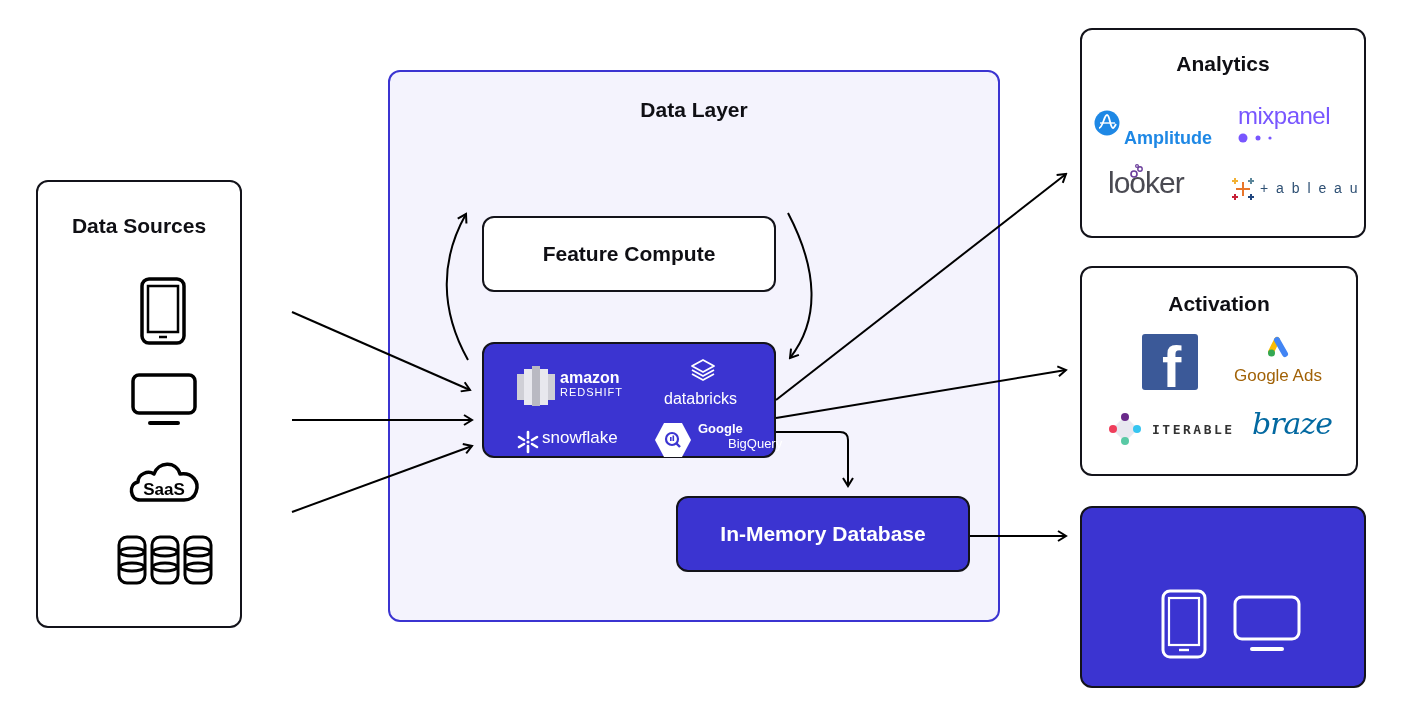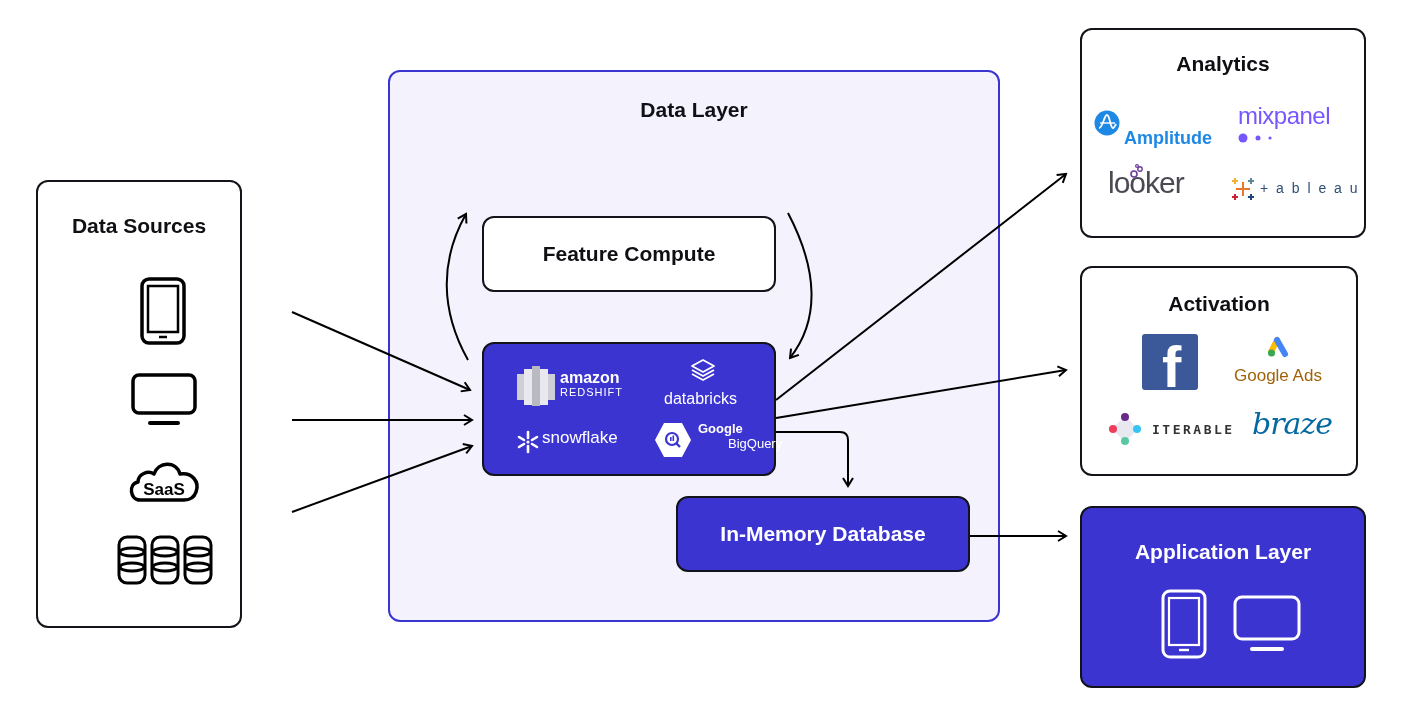--- a/index.html
+++ b/index.html
@@ -5,21 +5,21 @@
   html, body { margin: 0; padding: 0; background: #ffffff; }
   body { width: 1404px; height: 714px; position: relative; overflow: hidden;
          font-family: "Liberation Sans", "DejaVu Sans", sans-serif; color: #0f0f14; }
   .box { position: absolute; box-sizing: border-box; border-radius: 12px; }
   .white-box { background: #ffffff; border: 2px solid #13131a; }
   .blue-box { background: #3b34d1; border: 2px solid #13131a; color: #ffffff; }
   .title { position: absolute; left: 0; right: 0; text-align: center; font-weight: bold; font-size: 21px; }
   #data-layer { left: 388px; top: 70px; width: 612px; height: 552px; background: #f4f3fd; border: 2px solid #3b34d1; border-radius: 12px; }
   #data-sources { left: 36px; top: 180px; width: 206px; height: 448px; }
   #feature-compute { left: 482px; top: 176px; width: 294px; height: 76px; display:flex; align-items:center; justify-content:center; font-weight:bold; font-size:21px;margin-top:40px; }
-  #warehouse { left: 482px; top: 342px; width: 294px; height: 134px; }
+  #warehouse { left: 482px; top: 342px; width: 294px; height: 116px; }
   #in-memory { left: 676px; top: 496px; width: 294px; height: 76px; display:flex; align-items:center; justify-content:center; font-weight:bold; font-size:21px; }
   #analytics { left: 1080px; top: 28px; width: 286px; height: 210px; }
   #activation { left: 1080px; top: 266px; width: 278px; height: 210px; }
   #app-layer { left: 1080px; top: 506px; width: 286px; height: 182px; }
   svg.arrows { position: absolute; left: 0; top: 0; pointer-events: none; }
   .abs { position: absolute; }
   .logo-text { position: absolute; white-space: nowrap; }
 </style>
 </head>
 <body>
@@ -170,21 +170,20 @@
     <circle cx="17" cy="5" r="4" fill="#6a2a8a"></circle>
     <circle cx="5" cy="17" r="4" fill="#ef3e5b"></circle>
     <circle cx="29" cy="17" r="4" fill="#36c5f0"></circle>
     <circle cx="17" cy="29" r="4" fill="#59c9a5"></circle>
   </svg>
   <div class="logo-text" style="left:70px;top:154px;font-size:13px;font-weight:bold;letter-spacing:2.5px;color:#333;font-family:'DejaVu Sans Mono',monospace;">ITERABLE</div>
   <div class="logo-text" style="left:170px;top:138px;font-size:30px;font-style:italic;font-family:'DejaVu Serif',serif;color:#0369a1;letter-spacing:-1px;">braze</div>
 </div>
 
 <div id="app-layer" class="box blue-box">
-  <div class="title" style="top:32px;color:#fff;">Application Layer</div>
   <svg class="abs" style="left:78px;top:80px;" width="48" height="72" viewBox="0 0 48 72">
     <rect x="3" y="3" width="42" height="66" rx="7" fill="none" stroke="#fff" stroke-width="3"></rect>
     <rect x="9" y="10" width="30" height="47" fill="none" stroke="#fff" stroke-width="2.2"></rect>
     <line x1="19" y1="62" x2="29" y2="62" stroke="#fff" stroke-width="2.4"></line>
   </svg>
   <svg class="abs" style="left:150px;top:86px;" width="72" height="60" viewBox="0 0 72 60">
     <rect x="3" y="3" width="64" height="42" rx="7" fill="none" stroke="#fff" stroke-width="3"></rect>
     <line x1="20" y1="55" x2="50" y2="55" stroke="#fff" stroke-width="4" stroke-linecap="round"></line>
   </svg>
 </div>

